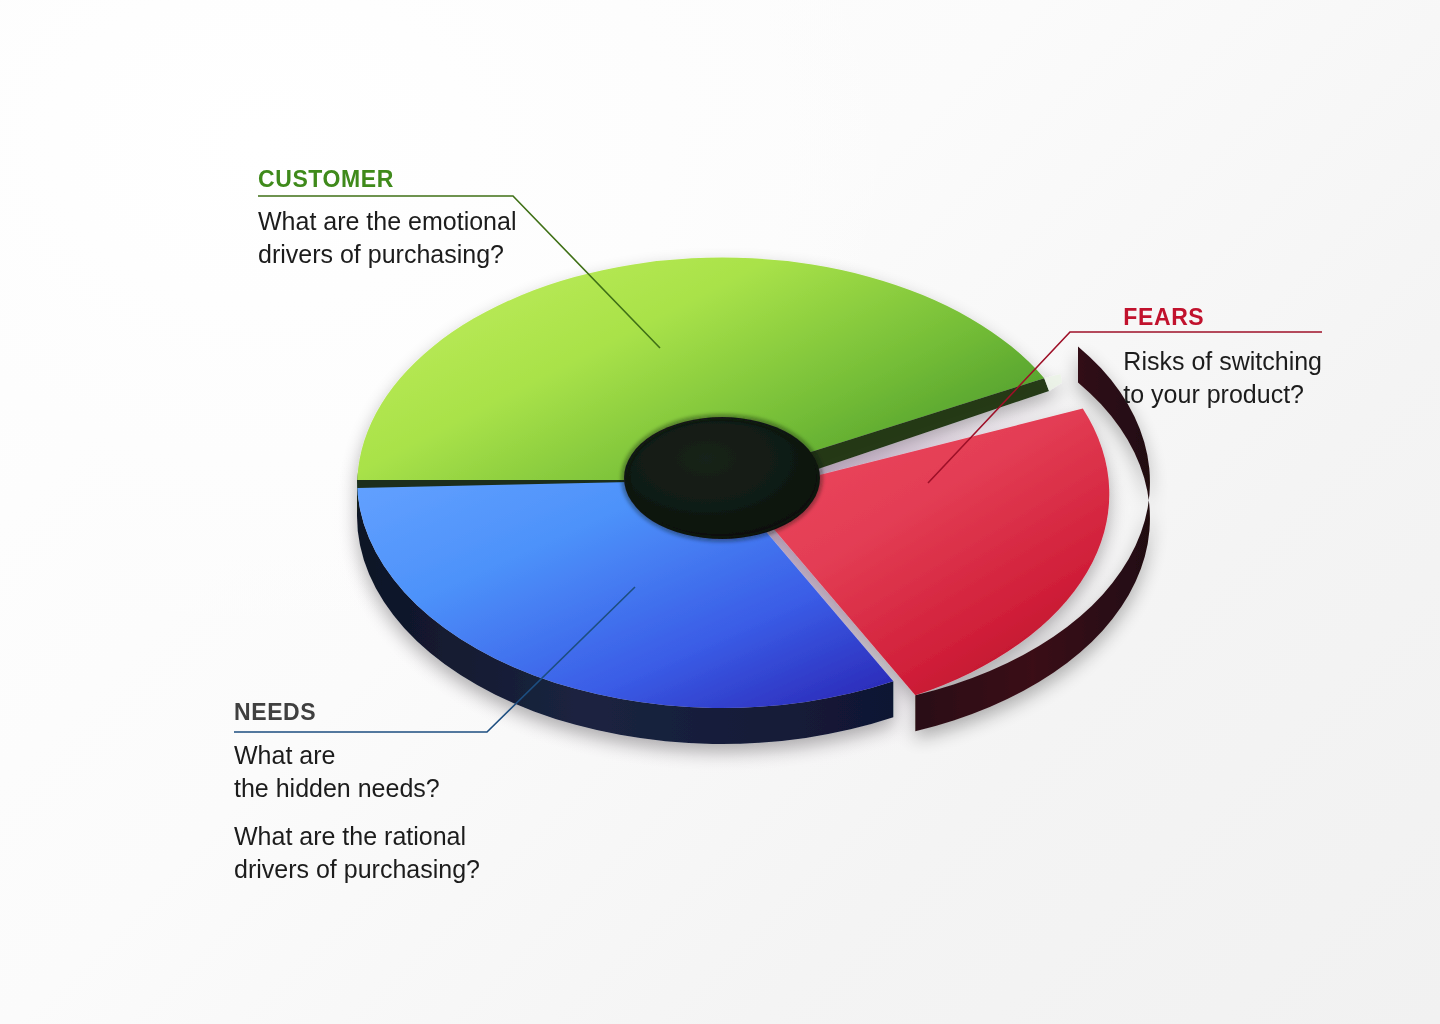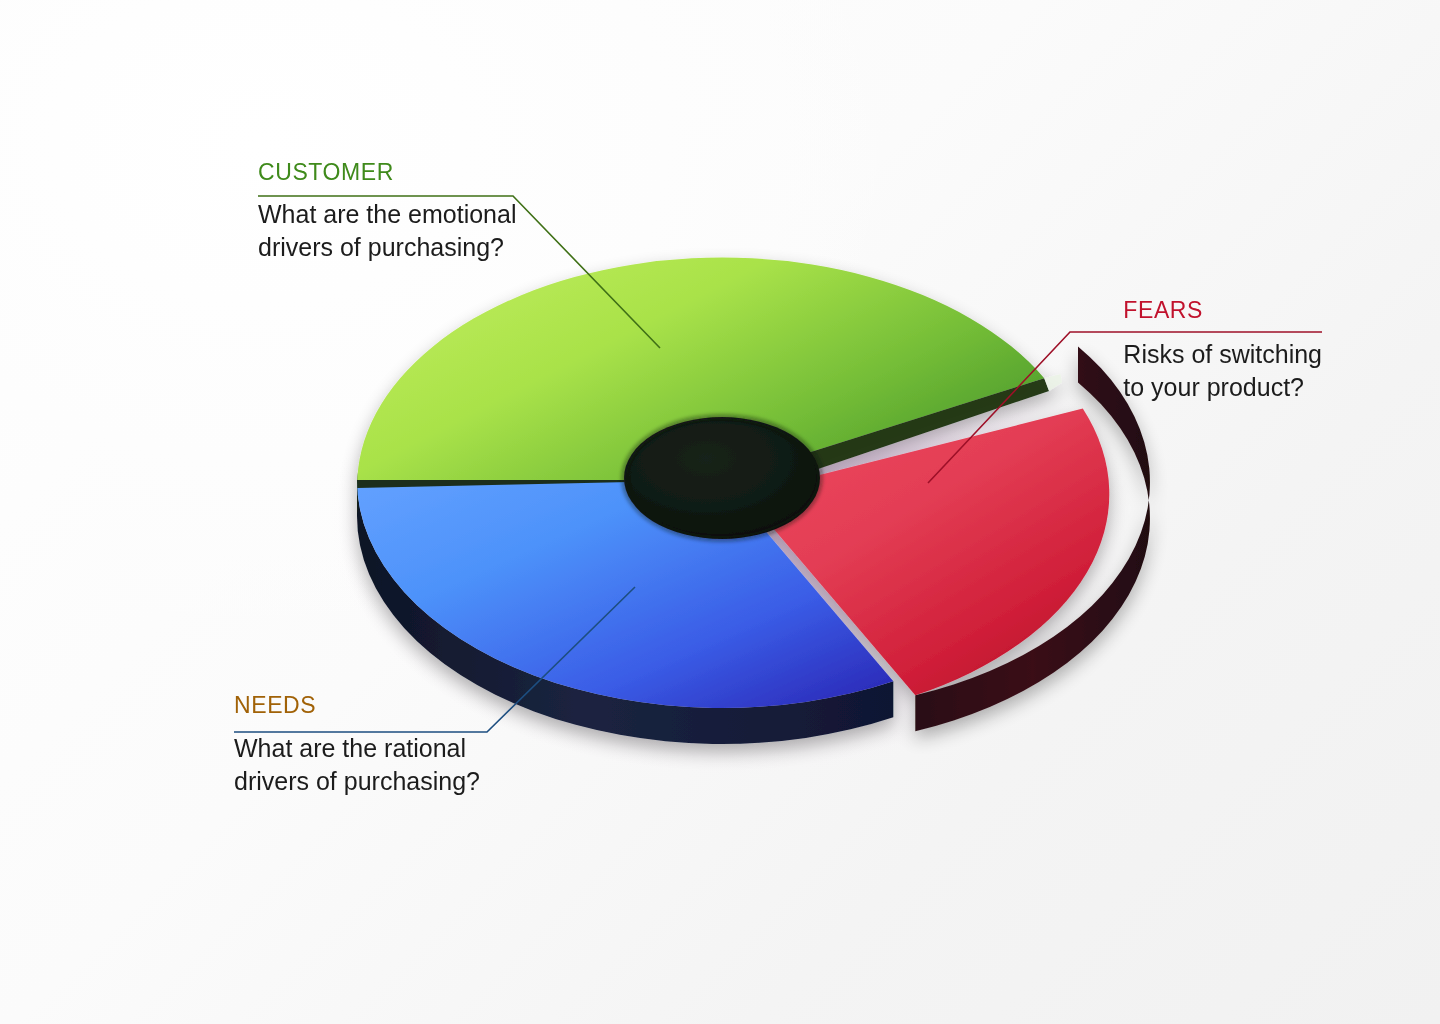--- a/index.html
+++ b/index.html
@@ -31,36 +31,35 @@
     height: 1024px;
     display: block;
   }
 
   
   .callout {
     position: absolute;
   }
   .callout .title {
     font-size: 23px;
-    font-weight: normal;
+    font-weight: bold;
     letter-spacing: 0.6px;
     line-height: 1;
-    margin: 1px 0 7px 0;
+    margin: 8px 0 7px 0;
     white-space: nowrap;
   }
   .callout .body {
     font-size: 25px;
     line-height: 1.32;
     color: #1c1c1c;
     margin: 0;
     white-space: pre-line;
   }
   .callout .body + .body {
     margin-top: 26px;
-    font-family: Liberation Serif, serif;
   }
 
   
   #callout-customer {
     left: 258px;
     top: 160px;
     text-align: left;
   }
   #callout-customer .title { color: #3f8a1b; }
   #callout-customer .body { margin-top: 14px; }
@@ -73,21 +72,21 @@
   }
   #callout-fears .title { color: #c1122d; }
   #callout-fears .body { margin-top: 16px; }
 
   
   #callout-needs {
     left: 234px;
     top: 693px;
     text-align: left;
   }
-  #callout-needs .title { color: #a16207; }
+  #callout-needs .title { color: #404040; }
   #callout-needs .body { margin-top: 15px; }
 </style>
 </head>
 <body>
 
 <div id="stage">
 
   <svg id="figure" viewBox="0 0 1440 1024" aria-hidden="true">
     <defs>
 
@@ -227,17 +226,19 @@
   </div>
 
   <div class="callout" id="callout-fears">
     <p class="title">FEARS</p>
     <p class="body">Risks of switching
 to your product?</p>
   </div>
 
   <div class="callout" id="callout-needs">
     <p class="title">NEEDS</p>
+    <p class="body">What are
+the hidden needs?</p>
     <p class="body">What are the rational
 drivers of purchasing?</p>
   </div>
 
 </div>
 
 </body></html>

